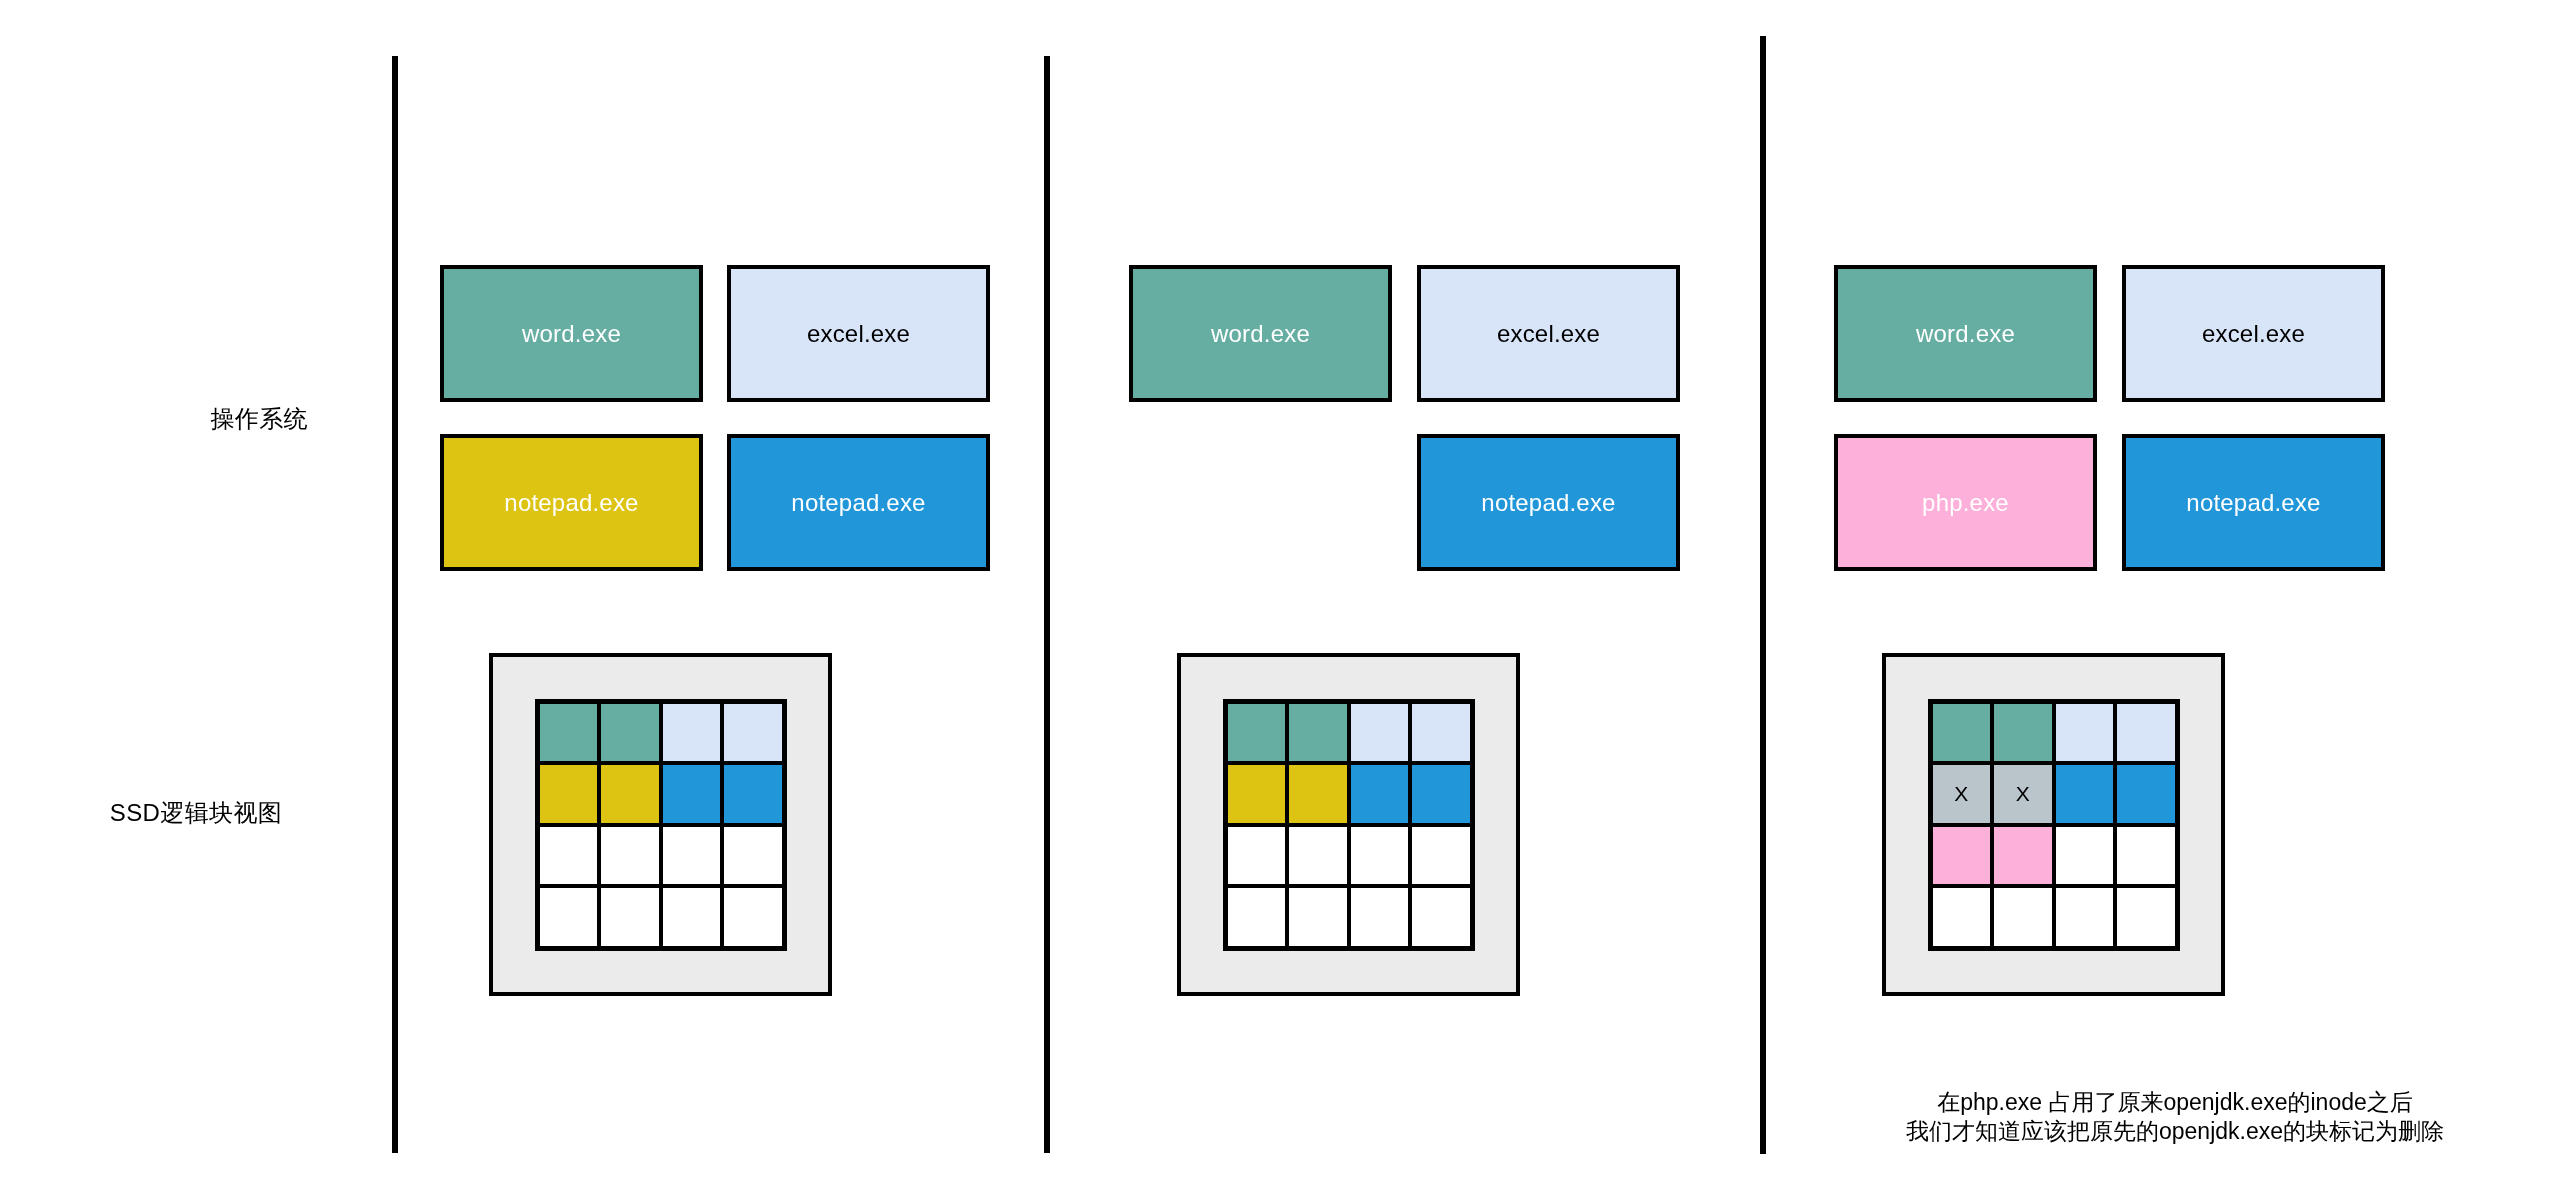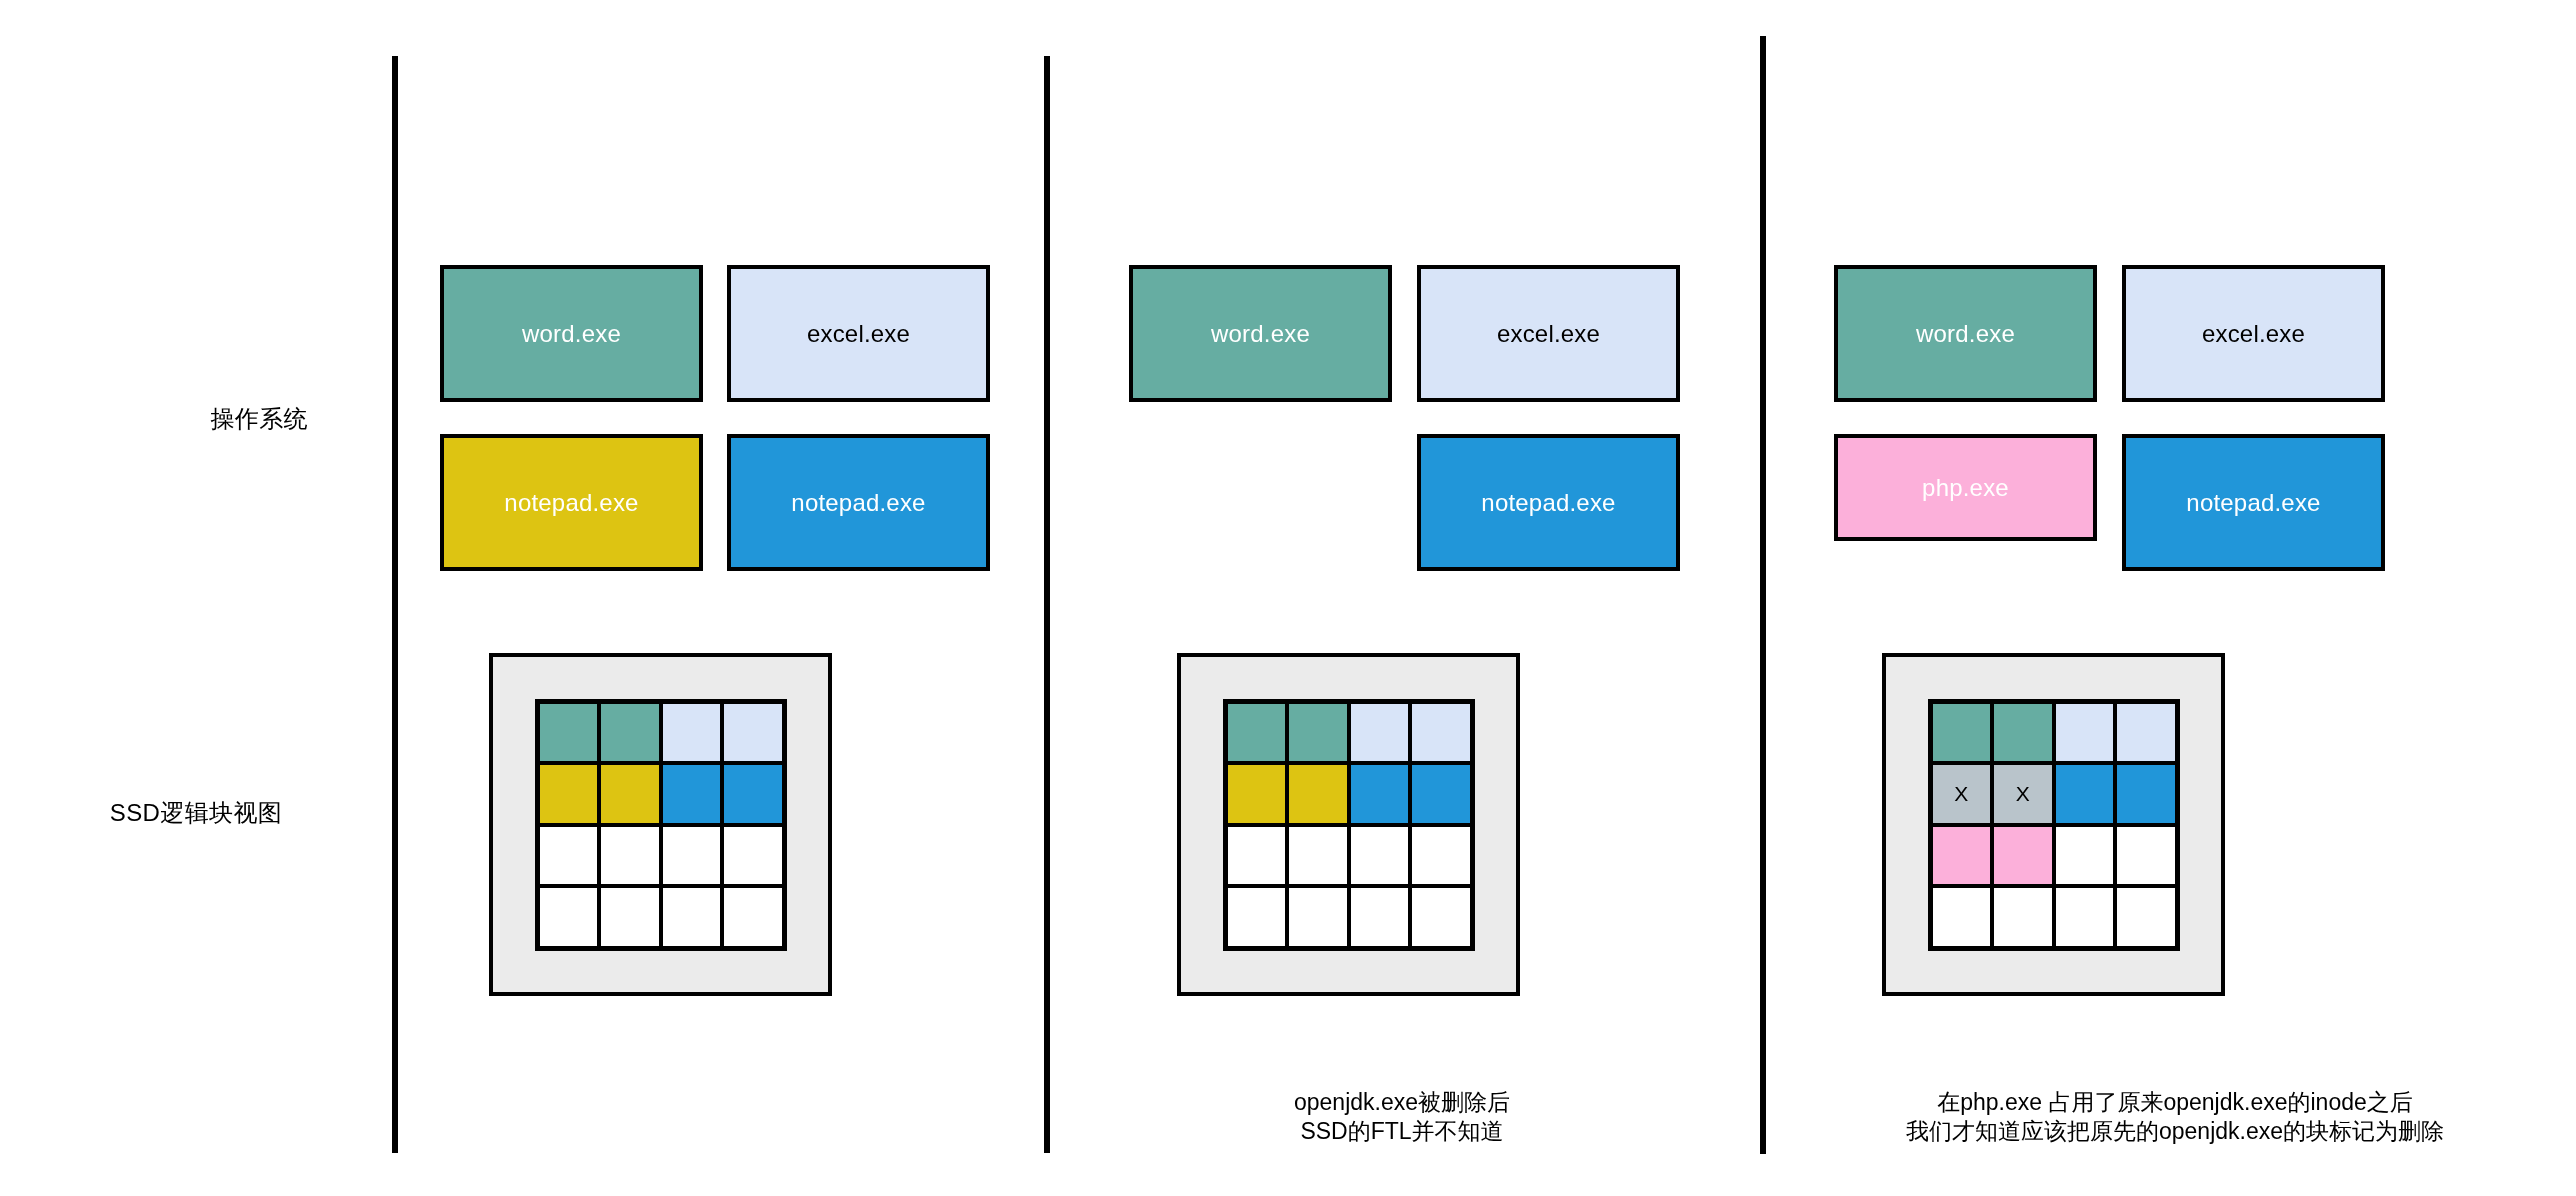--- a/index.html
+++ b/index.html
@@ -62,21 +62,21 @@
   #p1-notepad { left: 335px; top: 434px; width: 263px; height: 137px; }
 
   
   #p2-word    { left: 85px; top: 265px; width: 263px; height: 137px; }
   #p2-excel   { left: 373px; top: 265px; width: 263px; height: 137px; }
   #p2-notepad { left: 373px; top: 434px; width: 263px; height: 137px; }
 
   
   #p3-word    { left: 74px; top: 265px; width: 263px; height: 137px; }
   #p3-excel   { left: 362px; top: 265px; width: 263px; height: 137px; }
-  #p3-php     { left: 74px; top: 434px; width: 263px; height: 107px; }
+  #p3-php     { left: 74px; top: 434px; width: 263px; height: 137px; }
   #p3-notepad { left: 362px; top: 434px; width: 263px; height: 137px; }
 
   
   .ssd-device {
     position: absolute;
     background: #ebebeb;
     border: 4.9px solid #000000;
     box-sizing: border-box;
     display: flex;
     align-items: center;
@@ -194,22 +194,20 @@
         <div class="ssd-cell" style="background: rgb(255, 255, 255);"></div>
         <div class="ssd-cell" style="background: rgb(255, 255, 255);"></div>
         <div class="ssd-cell" style="background: rgb(255, 255, 255);"></div>
         <div class="ssd-cell" style="background: rgb(255, 255, 255);"></div>
         <div class="ssd-cell" style="background: rgb(255, 255, 255);"></div>
         <div class="ssd-cell" style="background: rgb(255, 255, 255);"></div>
         <div class="ssd-cell" style="background: rgb(255, 255, 255);"></div>
       </div>
   </div>
 
-  <div class="caption" id="p2-caption">openjdk.exe被删除后
-SSD的FTL并不知道</div>
 
 </div>
 
 <div class="panel" id="panel-3">
 
   <div class="app-box" id="p3-word" style="background: rgb(102, 173, 162); color: rgb(255, 255, 255);">
     <span>word.exe</span>
   </div>
   <div class="app-box" id="p3-excel" style="background: rgb(216, 228, 248); color: rgb(0, 0, 0);">
     <span>excel.exe</span>

